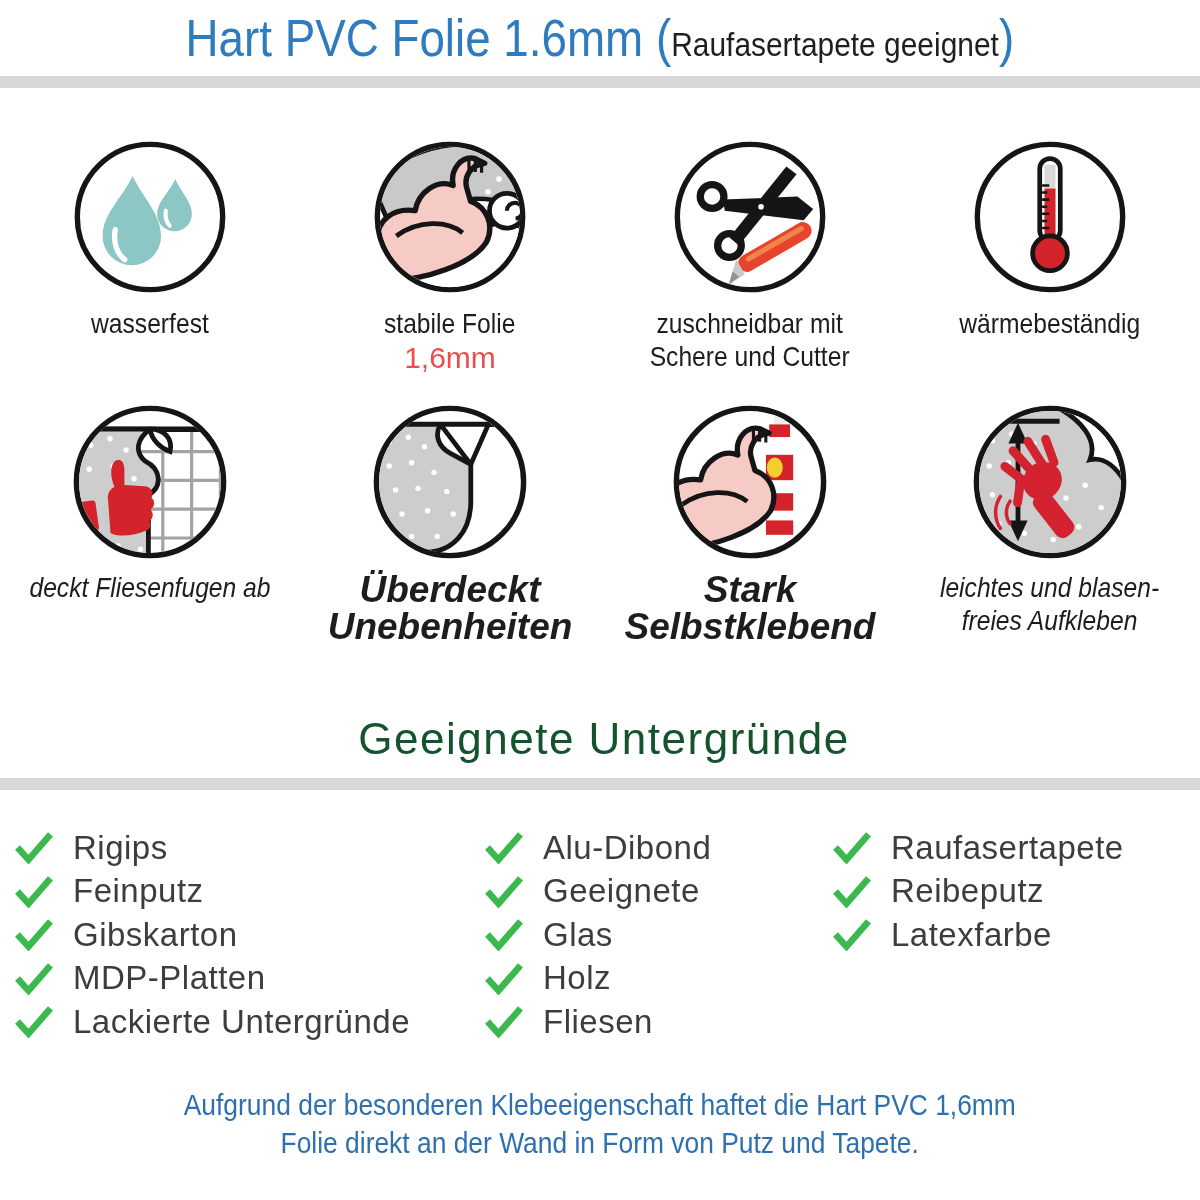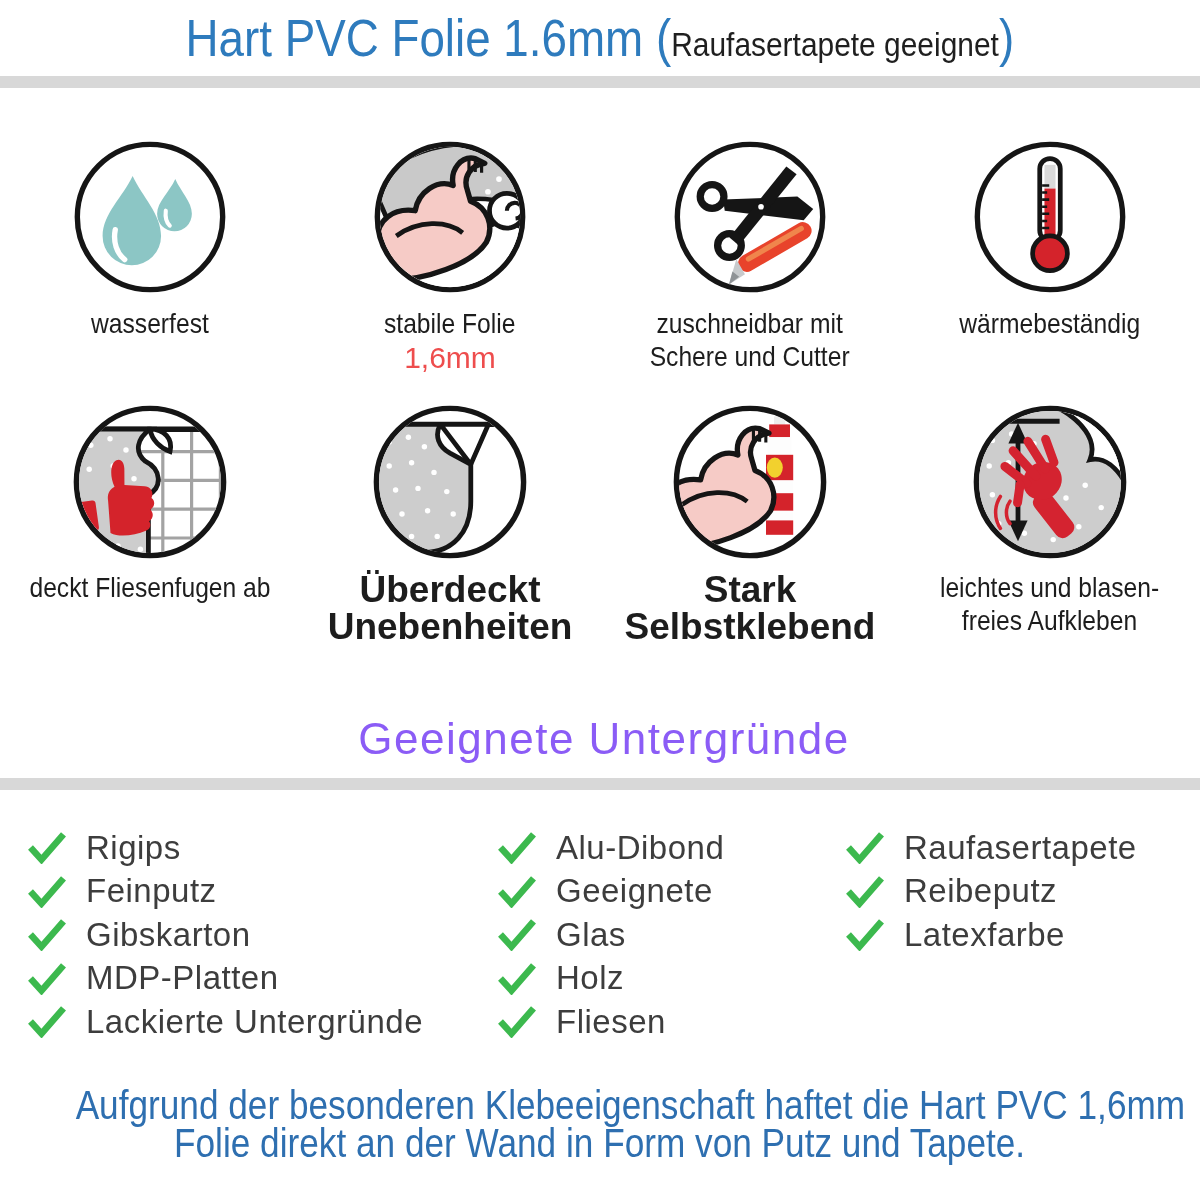--- a/index.html
+++ b/index.html
@@ -11,40 +11,40 @@
   
   .header{height:76px;display:flex;align-items:center;justify-content:center;}
   .title{font-size:52px;color:#2e7bbd;white-space:nowrap;font-weight:normal;margin:0;}
   .title .paren{color:#2e7bbd;font-size:52px;}
   .title .note{color:#1f1f1f;font-size:34px;}
   .divider{height:12px;background:#d8d8d8;width:1200px;}
   
   .frow{display:grid;grid-template-columns:repeat(4,300px);}
   .fcell{display:flex;flex-direction:column;align-items:center;box-sizing:border-box;}
   .frow1 .fcell{padding-top:50px;height:300px;}
-  .frow2 .fcell{padding-top:14px;height:254px;}
+  .frow2 .fcell{padding-top:14px;height:254px;font-style:italic;}
   .circle-icon{width:158px;height:158px;}
   .frow2 .circle-icon{width:160px;height:160px;}
   .circle-icon svg{width:100%;height:100%;display:block;}
   .flabel{margin-top:11px;text-align:center;font-size:28px;line-height:33px;color:#1d1d1d;}
   .frow2 .flabel{margin-top:9px;}
   .flabel .line{display:block;}
   .sublabel{color:#ee4d4d;font-size:30px;line-height:36px;text-align:center;}
   .boldlbl{font-weight:bold;font-size:37px;line-height:37px;}
   
-  .h2{margin:72px 0 0 8px;text-align:center;color:#8b5cf6;font-size:44px;line-height:50px;font-weight:normal;letter-spacing:1.5px;}
+  .h2{margin:72px 0 0 8px;text-align:center;color:#14532d;font-size:44px;line-height:50px;font-weight:normal;letter-spacing:1.5px;}
   .divider2{margin-top:14px;}
-  .checklist{margin-top:36px;display:grid;grid-template-columns:470px 348px 382px;padding-left:26px;box-sizing:border-box;}
+  .checklist{margin-top:36px;display:grid;grid-template-columns:470px 348px 382px;padding-left:13px;box-sizing:border-box;}
   .checklist ul{list-style:none;margin:0;padding:0;}
   .check-item{display:flex;align-items:center;height:43.5px;}
   .chk{width:42px;height:33px;margin-right:18px;flex:0 0 auto;}
   .chk svg{width:42px;height:33px;display:block;}
   .chk-label{font-size:33px;color:#3d3d3d;letter-spacing:.5px;white-space:nowrap;}
   
-  .footer{margin-top:42px;text-align:center;color:#2e6fb0;font-size:40px;line-height:38px;}
+  .footer{margin-top:42px;text-align:center;color:#2e6fb0;font-size:30px;line-height:38px;}
 </style>
 </head>
 <body>
 
 <div class="header">
   <h1 class="title"><span class="cond"><span>Hart PVC Folie 1.6mm </span><span class="paren">(</span><span class="note">Raufasertapete geeignet</span><span class="paren">)</span></span></h1>
 </div>
 <div class="divider"></div>
 
 <div class="frow frow1">

